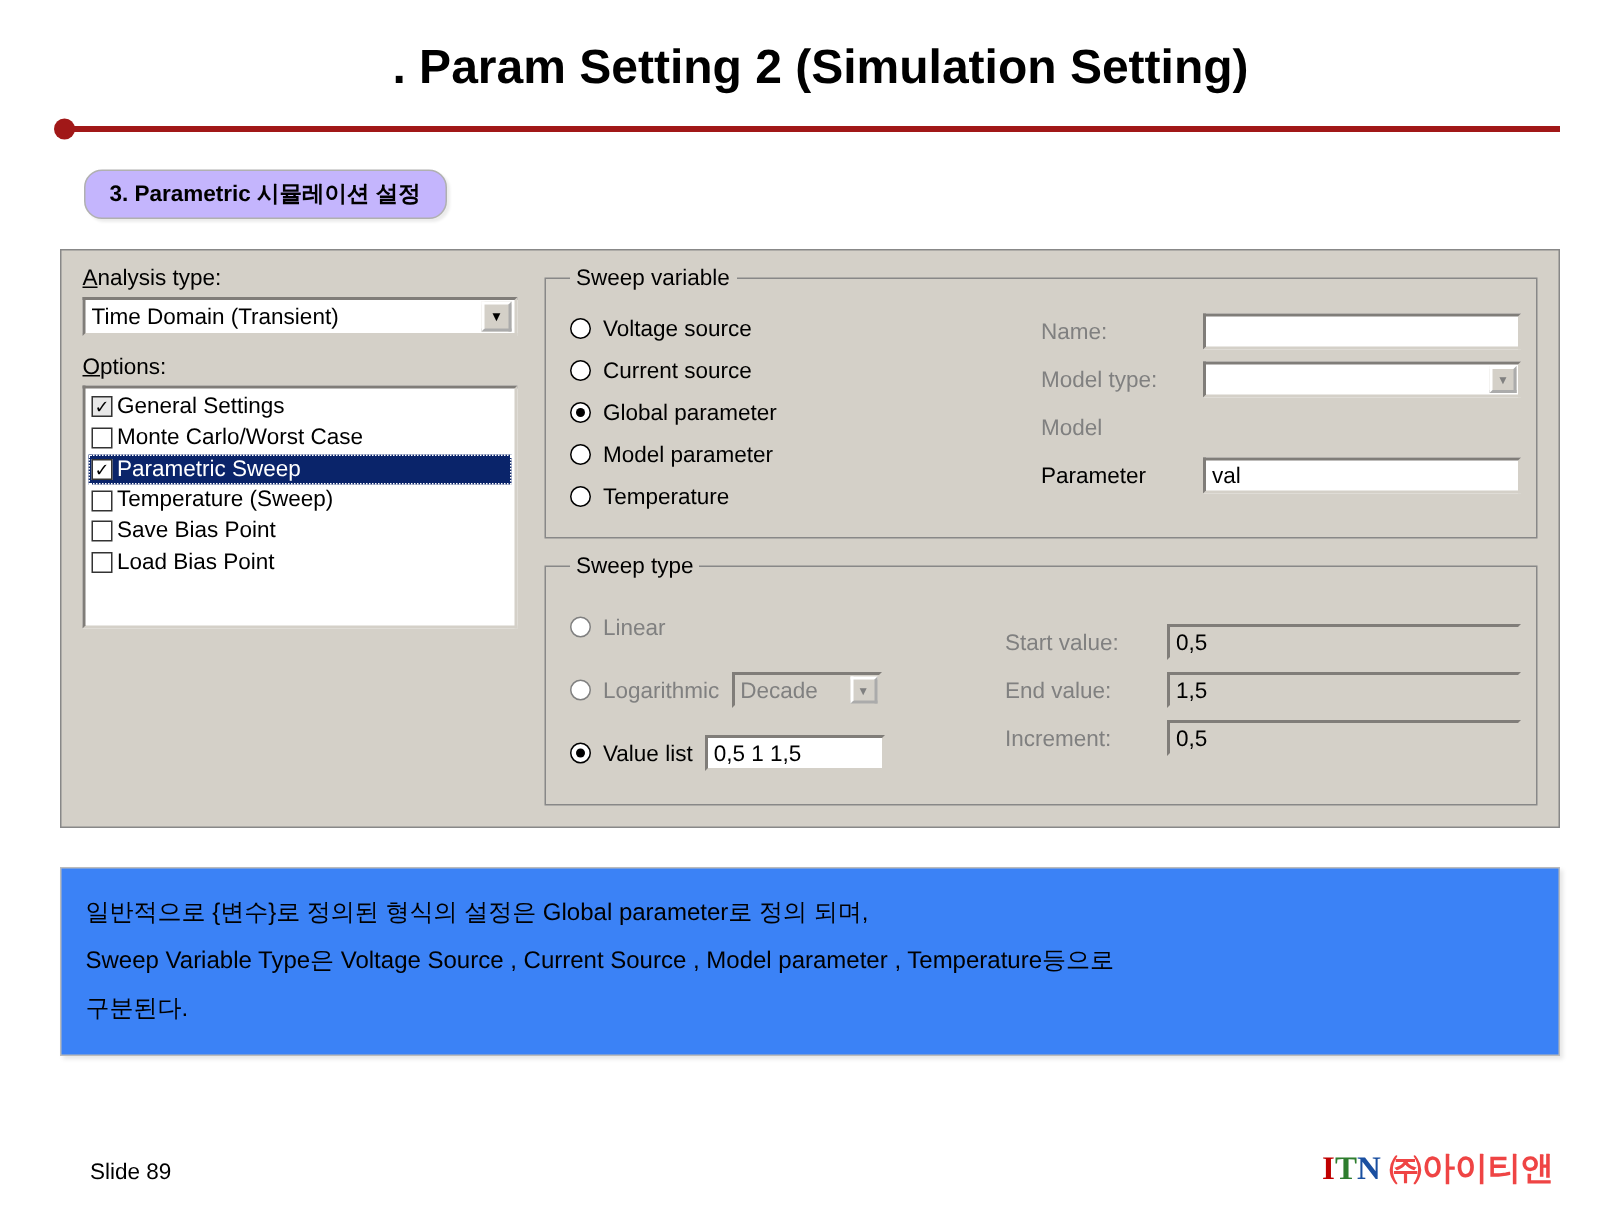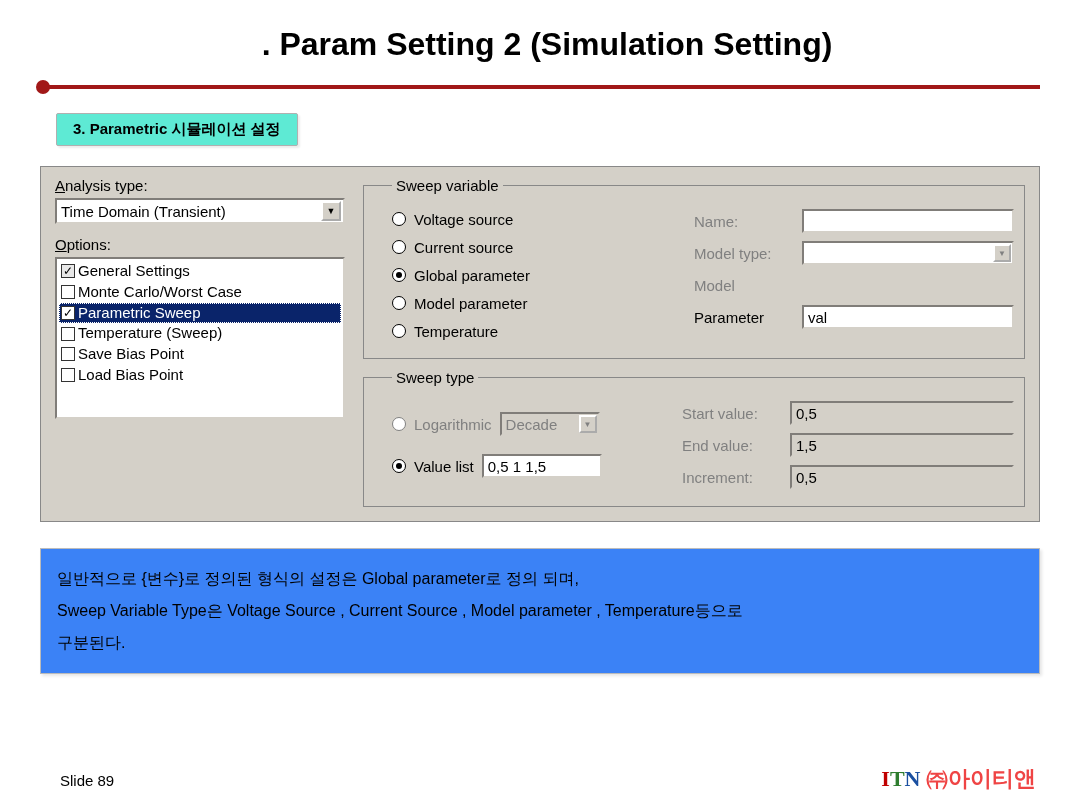--- a/index.html
+++ b/index.html
@@ -34,26 +34,26 @@
   .hr-line {
     height: 4px;
     background: #a11818;
     display: inline-block;
     width: calc(100% - 16px);
     vertical-align: middle;
   }
   .section-box {
     margin-left: 56px;
     border: 1px solid #b0b0b0;
-    border-radius: 2px;
+    border-radius: 12px;
     padding: 6px 16px;
     display: inline-block;
     font-size: 15px;
     font-weight: bold;
-    background: #5eead4;
+    background: #c4b5fd;
     box-shadow: 2px 2px 2px rgba(0,0,0,0.08);
   }
   .dialog {
     margin: 20px 40px 0 40px;
     background: #d4d0c8;
     border: 1px solid #888;
     padding: 10px 14px 14px 14px;
     display: flex;
     gap: 18px;
     font-family: Tahoma, "MS Sans Serif", sans-serif;
@@ -104,21 +104,21 @@
   .chk.gray { background: #e8e8e8; }
   .li-item.selected {
     background: #0a246a;
     color: #fff;
     outline: 1px dotted #fff;
     outline-offset: -1px;
   }
   .li-item.selected .chk { background: #fff; color: #000; }
   fieldset.group {
     border: 1px solid #888;
-    padding: 8px 10px 10px 28px;
+    padding: 8px 10px 10px 16px;
   }
   fieldset.group legend {
     padding: 0 4px;
   }
   .sv-grid { display: flex; gap: 24px; }
   .sv-radios { flex: 1; }
   .sv-fields { width: 320px; }
   .radio-row {
     display: flex; align-items: center;
     gap: 8px;
@@ -304,20 +304,24 @@
         </div>
       </div>
     </fieldset>
 
     <fieldset class="group">
       <legend>Sweep type</legend>
       <div class="st-grid">
         <div class="st-left">
           <div class="radio-row disabled">
             <span class="rad disabled"></span>
+            <span><span class="u">L</span>inear</span>
+          </div>
+          <div class="radio-row disabled">
+            <span class="rad disabled"></span>
             <span>Logarit<span class="u">h</span>mic</span>
             <div class="st-small-combo">
               <span style="color:#808080">Decade</span>
               <span class="drop">▼</span>
             </div>
           </div>
           <div class="radio-row">
             <span class="rad">
                 <span class="dot"></span>
               </span>

